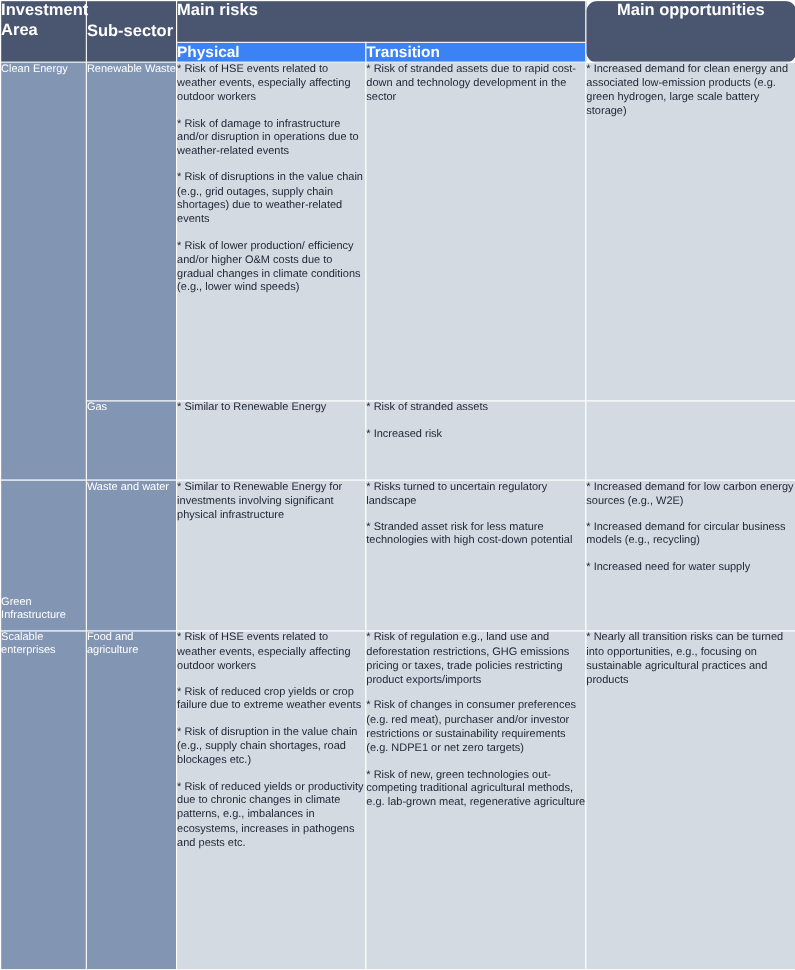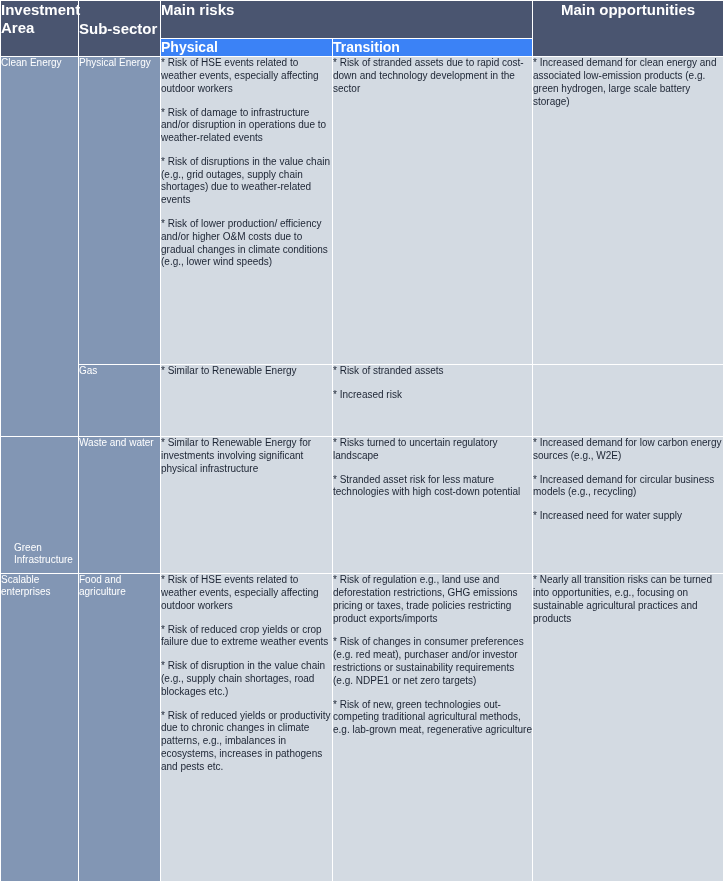--- a/index.html
+++ b/index.html
@@ -35,41 +35,42 @@
     color: #ffffff;
     font-weight: bold;
     font-size: 15px;
     line-height: 1.18;
     padding: 4px 5px 4px 6px;
     vertical-align: top;
   }
   .hdr-center {
     text-align: center;
     vertical-align: middle;
+    border-radius: 10px;
   }
   .hdr-sub {
     background: #3b82f6;
     color: #ffffff;
     font-weight: bold;
     font-size: 14px;
     line-height: 1.18;
     padding: 3px 5px 4px 6px;
     vertical-align: bottom;
   }
 
   
   .label-cell {
     background: #8296b4;
     color: #ffffff;
     font-size: 10px;
     line-height: 1.2;
     padding: 4px 5px 5px 6px;
     vertical-align: middle;
   }
-  .label-cell.v-bottom { vertical-align: bottom; padding-bottom: 7px; padding-left: 13px; }
+  .label-cell.v-bottom { vertical-align: bottom; padding-bottom: 7px; }
 
   
   .body-cell {
     background: #d3dae2;
     color: #1c2433;
     font-size: 10px;
     line-height: 1.28;
     padding: 3px 4px 4px 5px;
     vertical-align: top;
   }
@@ -110,21 +111,21 @@
     <tr style="height:18px;">
       <td class="hdr-sub">Physical</td>
       <td class="hdr-sub">Transition</td>
     </tr>
 
     <tr style="height:307px;">
       <td class="label-cell" rowspan="2">
         <span>Clean Energy</span>
       </td>
       <td class="label-cell">
-        <span>Physical Energy</span>
+        <span>Renewable Waste</span>
       </td>
       <td class="body-cell">
         <p>* Risk of HSE events related to weather events, especially affecting outdoor workers</p>
         <p>* Risk of damage to infrastructure and/or disruption in operations due to weather-related events</p>
         <p>* Risk of disruptions in the value chain (e.g., grid outages, supply chain shortages) due to weather-related events</p>
         <p>* Risk of lower production/ efficiency and/or higher O&amp;M costs due to gradual changes in climate conditions (e.g., lower wind speeds)</p>
       </td>
       <td class="body-cell">
         <p>* Risk of stranded assets due to rapid cost-down and technology development in the sector</p>
       </td>

